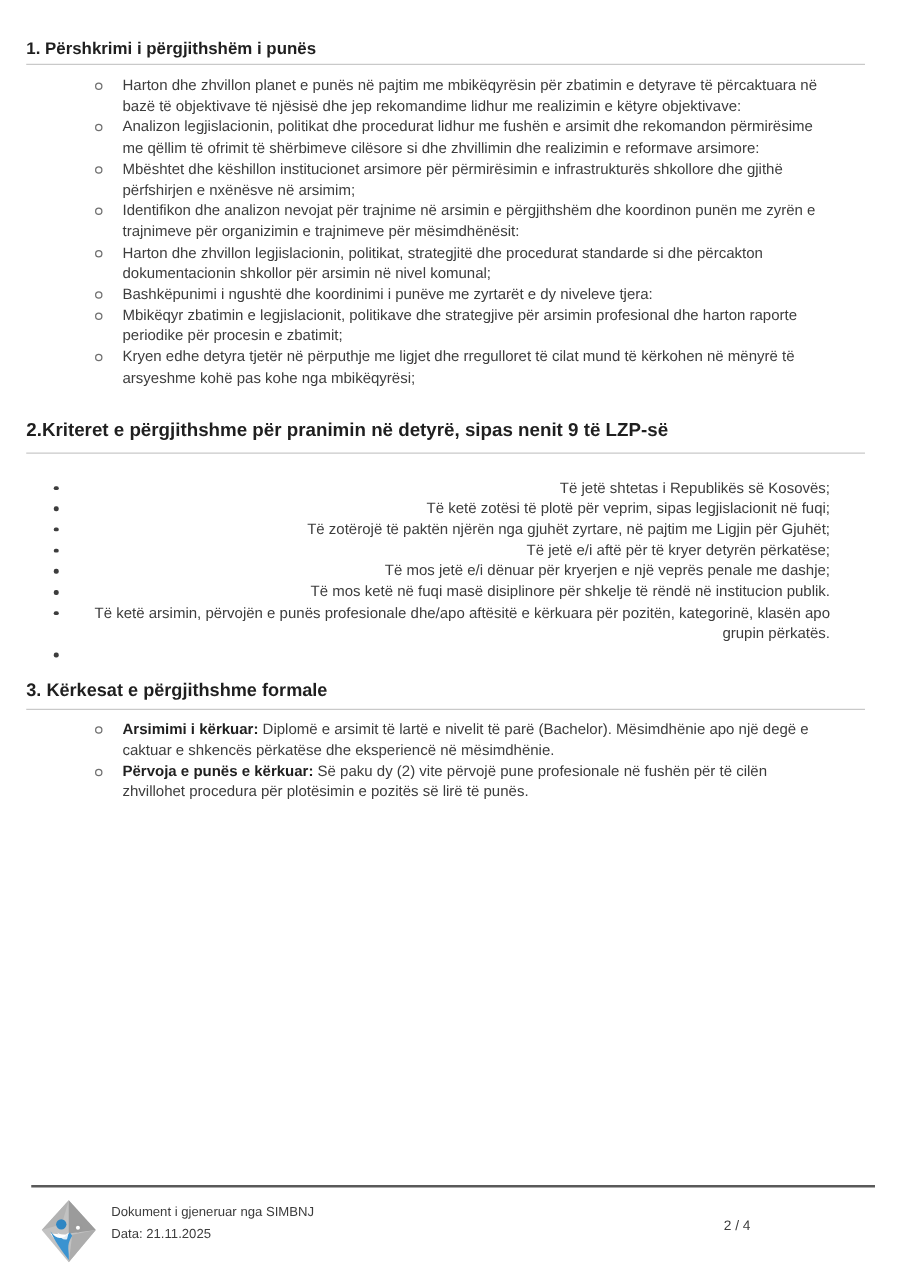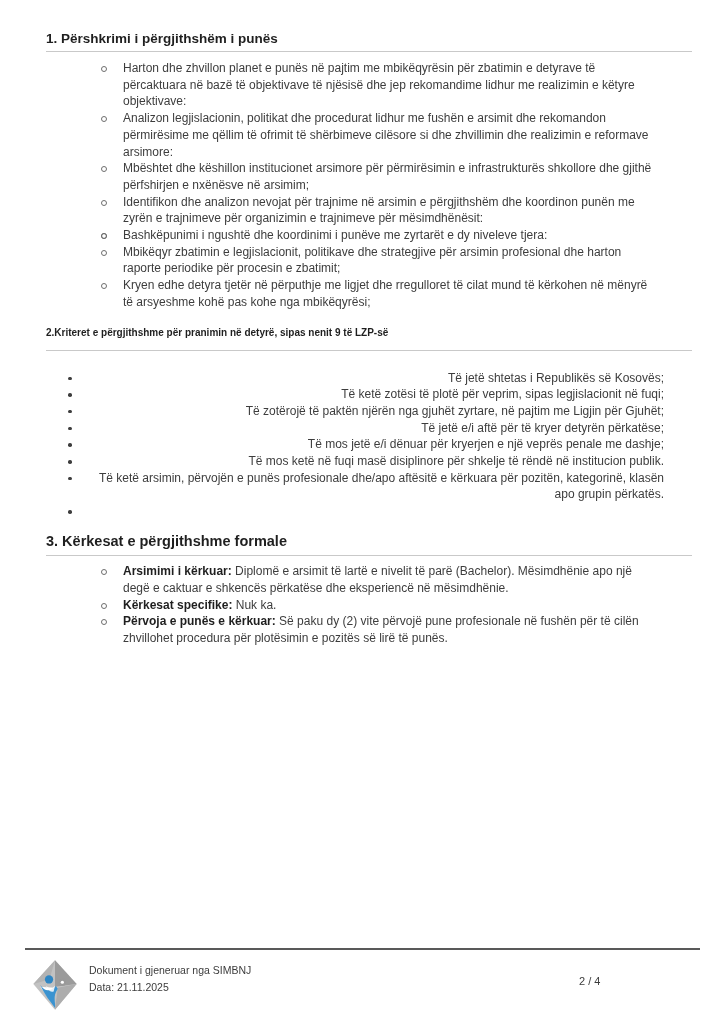--- a/index.html
+++ b/index.html
@@ -7,30 +7,30 @@
     position:relative;
     width:725px;height:1024px;
     background:#ffffff;
     margin:0 auto;
     overflow:hidden;
     font-family:"Liberation Sans", sans-serif;
     color:#3d3d3d;
   }
   .content{
     position:absolute;
-    top:30px;left:46px;right:33px;
+    top:30px;left:21px;right:33px;
   }
   .section-heading{
     font-weight:bold;
     color:#1f1f1f;
     border-bottom:1px solid #c9c9c9;
     margin:0;
   }
   .h-s1{font-size:13.5px;line-height:17px;padding-bottom:4px;margin-bottom:8px;}
-  .h-s2{font-size:10px;line-height:19px;padding-bottom:8px;margin-top:12px;margin-bottom:19px;}
+  .h-s2{font-size:15px;line-height:19px;padding-bottom:8px;margin-top:24px;margin-bottom:19px;}
   .h-s3{font-size:14.5px;line-height:18px;padding-bottom:5px;margin-top:29px;margin-bottom:7px;}
   ul.blist{
     list-style:none;
     margin:0;padding:0;
     font-size:12px;
     line-height:16.7px;
   }
   ul.blist li{
     position:relative;
   }
@@ -84,21 +84,21 @@
 <div class="page">
   <div class="content">
 
     <section>
       <h2 class="section-heading h-s1">1. Përshkrimi i përgjithshëm i punës</h2>
       <ul class="blist indent-deep">
           <li><span class="bullet"></span><span class="li-text">Harton dhe zhvillon planet e punës në pajtim me mbikëqyrësin për zbatimin e detyrave të përcaktuara në bazë të objektivave të njësisë dhe jep rekomandime lidhur me realizimin e këtyre objektivave:</span></li>
           <li><span class="bullet"></span><span class="li-text">Analizon legjislacionin, politikat dhe procedurat lidhur me fushën e arsimit dhe rekomandon përmirësime me qëllim të ofrimit të shërbimeve cilësore si dhe zhvillimin dhe realizimin e reformave arsimore:</span></li>
           <li><span class="bullet"></span><span class="li-text">Mbështet dhe këshillon institucionet arsimore për përmirësimin e infrastrukturës shkollore dhe gjithë përfshirjen e nxënësve në arsimim;</span></li>
           <li><span class="bullet"></span><span class="li-text">Identifikon dhe analizon nevojat për trajnime në arsimin e përgjithshëm dhe koordinon punën me zyrën e trajnimeve për organizimin e trajnimeve për mësimdhënësit:</span></li>
-          <li><span class="bullet"></span></li>
+          <li><span class="bullet"></span><span class="li-text">Harton dhe zhvillon legjislacionin, politikat, strategjitë dhe procedurat standarde si dhe përcakton dokumentacionin shkollor për arsimin në nivel komunal;</span></li>
           <li><span class="bullet"></span><span class="li-text">Bashkëpunimi i ngushtë dhe koordinimi i punëve me zyrtarët e dy niveleve tjera:</span></li>
           <li><span class="bullet"></span><span class="li-text">Mbikëqyr zbatimin e legjislacionit, politikave dhe strategjive për arsimin profesional dhe harton raporte periodike për procesin e zbatimit;</span></li>
           <li><span class="bullet"></span><span class="li-text">Kryen edhe detyra tjetër në përputhje me ligjet dhe rregulloret të cilat mund të kërkohen në mënyrë të arsyeshme kohë pas kohe nga mbikëqyrësi;</span></li>
         </ul>
     </section>
 
     <section>
       <h2 class="section-heading h-s2">2.Kriteret e përgjithshme për pranimin në detyrë, sipas nenit 9 të LZP-së</h2>
       <ul class="blist indent-shallow">
           <li><span class="bullet"></span><span class="li-text">Të jetë shtetas i Republikës së Kosovës;</span></li>
@@ -109,21 +109,20 @@
           <li><span class="bullet"></span><span class="li-text">Të mos ketë në fuqi masë disiplinore për shkelje të rëndë në institucion publik.</span></li>
           <li><span class="bullet"></span><span class="li-text">Të ketë arsimin, përvojën e punës profesionale dhe/apo aftësitë e kërkuara për pozitën, kategorinë, klasën apo grupin përkatës.</span></li>
           <li><span class="bullet"></span></li>
         </ul>
     </section>
 
     <section>
       <h2 class="section-heading h-s3">3. Kërkesat e përgjithshme formale</h2>
       <ul class="blist indent-deep">
           <li><span class="bullet"></span><span class="li-text"><b>Arsimimi i kërkuar:</b> Diplomë e arsimit të lartë e nivelit të parë (Bachelor). Mësimdhënie apo një degë e caktuar e shkencës përkatëse dhe eksperiencë në mësimdhënie.</span></li>
-          <li><span class="bullet"></span><span class="li-text"><b>Kërkesat specifike:</b> Nuk ka.</span></li>
           <li><span class="bullet"></span><span class="li-text"><b>Përvoja e punës e kërkuar:</b> Së paku dy (2) vite përvojë pune profesionale në fushën për të cilën zhvillohet procedura për plotësimin e pozitës së lirë të punës.</span></li>
         </ul>
     </section>
 
   </div>
 
   <div class="footer">
     <div class="footer-row">
       <svg class="logo" width="46" height="52" viewBox="0 0 100 112" aria-hidden="true">
 

